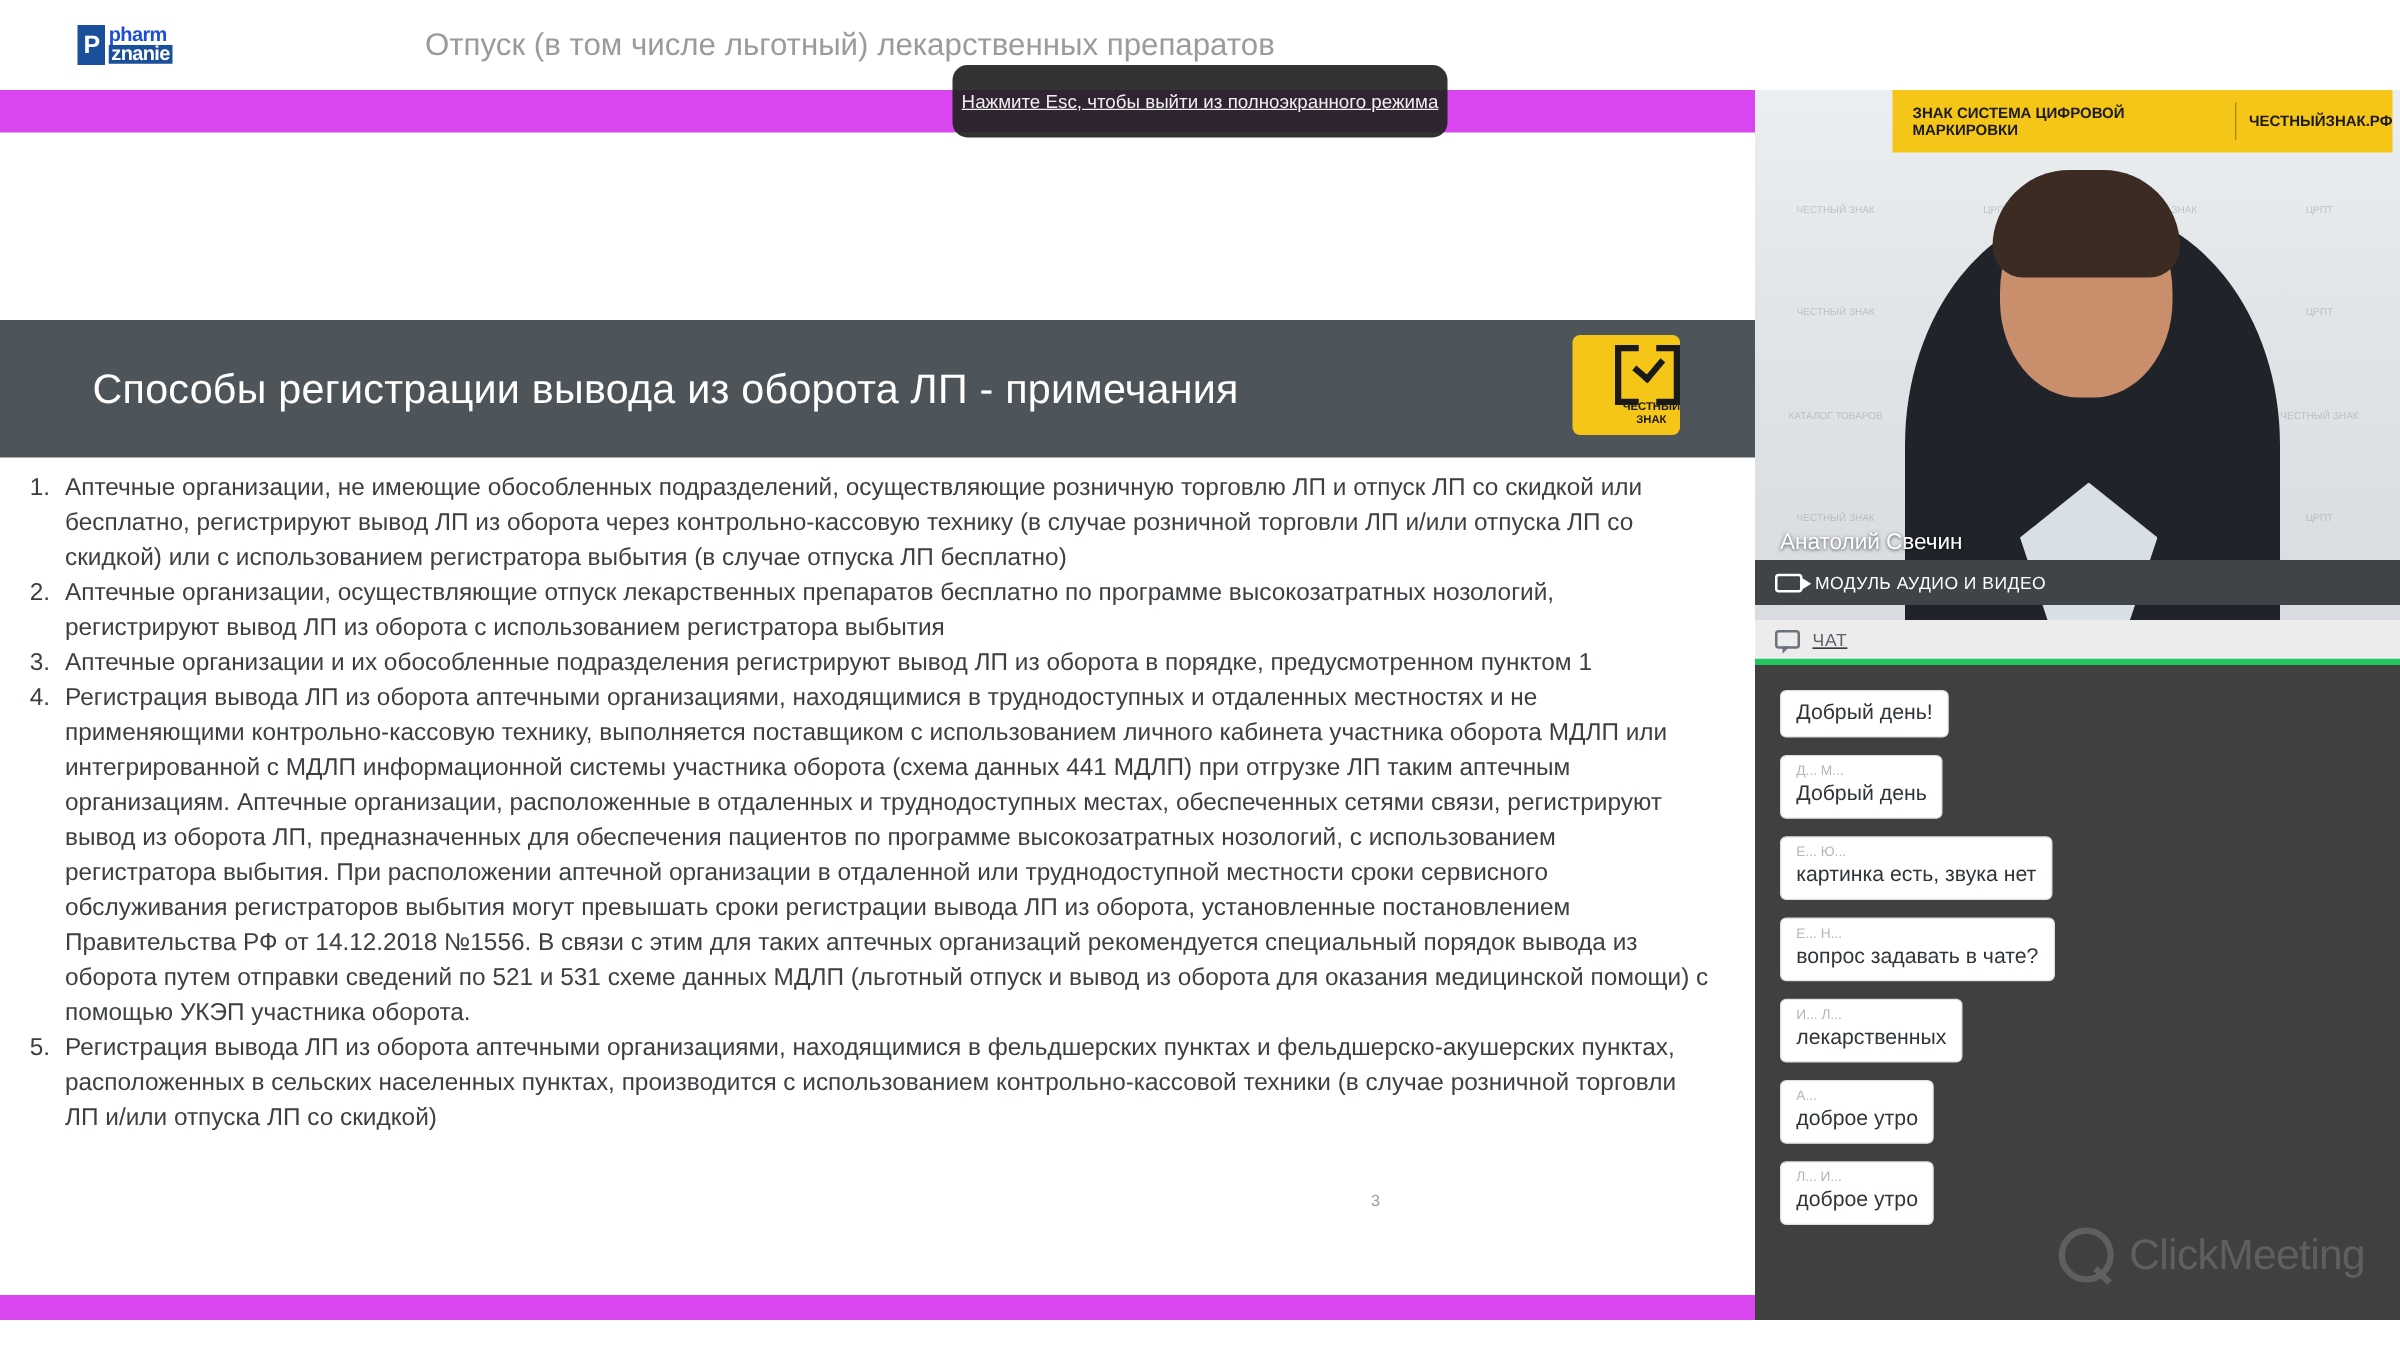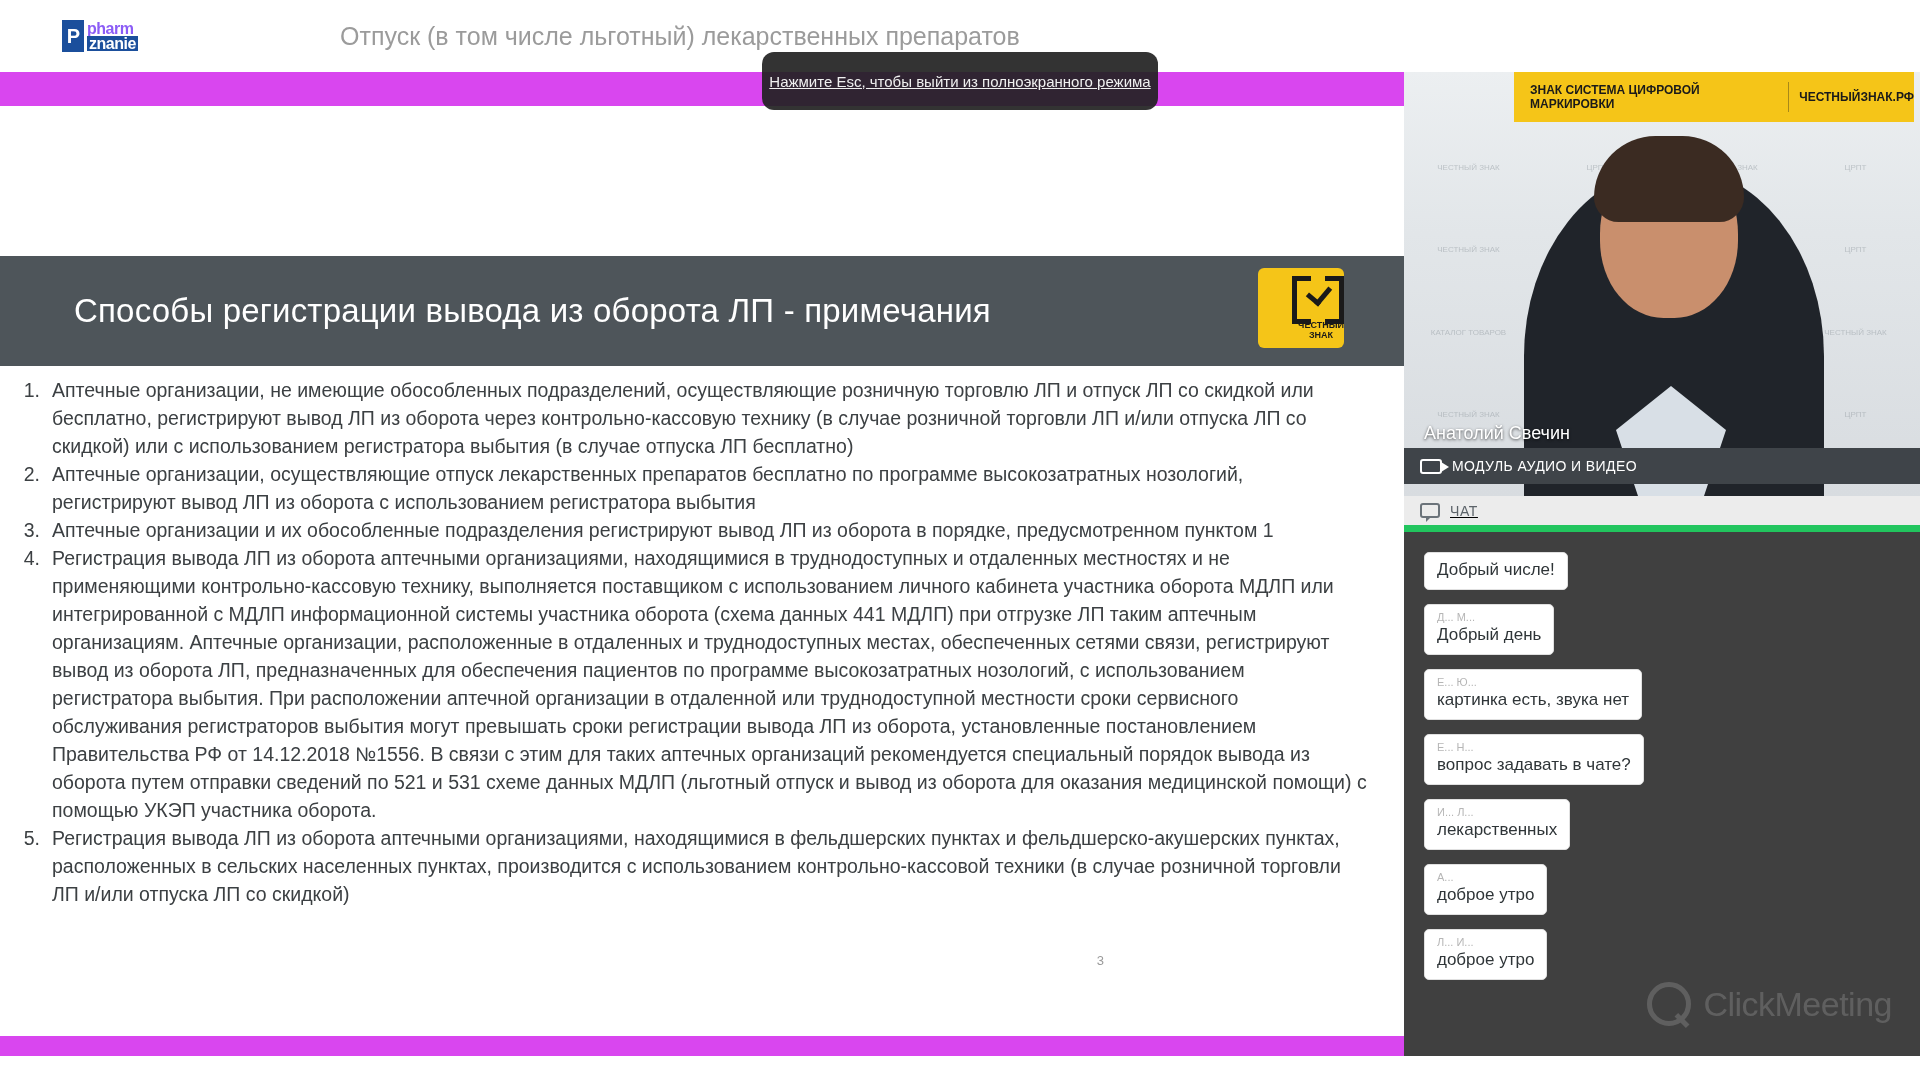--- a/index.html
+++ b/index.html
@@ -35,21 +35,21 @@
     font-size: 20px; font-weight: bold;
     display: flex; align-items: center; justify-content: center;
     letter-spacing: -1px;
   }
   .logo-words {
     margin-left: 3px;
     display: flex; flex-direction: column;
     line-height: 15px;
   }
   .logo-words span:first-child {
-    font-size: 16px; font-weight: bold; color: #8b5cf6; letter-spacing: -0.5px;
+    font-size: 16px; font-weight: bold; color: #1d4ed8; letter-spacing: -0.5px;
   }
   .logo-words span:last-child {
     font-size: 16px; font-weight: bold; color: #ffffff; background: #1b4f9c;
     padding: 0 2px; letter-spacing: -0.5px;
   }
   .topbar-title {
     margin-left: 160px;
     font-size: 25px;
     color: #9b9b9b;
     white-space: nowrap;
@@ -250,21 +250,21 @@
   }
   .video-footer .vf-label {
     color: #ffffff; font-size: 14px; letter-spacing: .4px;
   }
 
   .chat-header {
     height: 36px;
     background: #ececec;
     display: flex; align-items: center;
     padding-left: 16px; gap: 10px;
-    border-bottom: 7px solid #22c55e;
+    border-bottom: 5px solid #22c55e;
     text-decoration: underline;
   }
   .chat-header .chat-icon {
     width: 20px; height: 15px;
     border: 2px solid #6b737a; border-radius: 3px;
     position: relative;
   }
   .chat-header .chat-icon::after {
     content: ""; position: absolute;
     left: 4px; bottom: -6px;
@@ -430,21 +430,21 @@
       </div>
     </div>
 
     <div class="chat-header">
       <span class="chat-icon"></span>
       <span class="chat-label">ЧАТ</span>
     </div>
 
     <div class="chat-list">
       <div class="msg noauthor">
-        <span class="body">Добрый числе!</span>
+        <span class="body">Добрый день!</span>
       </div><br>
       <div class="msg">
         <span class="author">Д... М...</span>
         <span class="body">Добрый день</span>
       </div><br>
       <div class="msg">
         <span class="author">Е... Ю...</span>
         <span class="body">картинка есть, звука нет</span>
       </div><br>
       <div class="msg">

